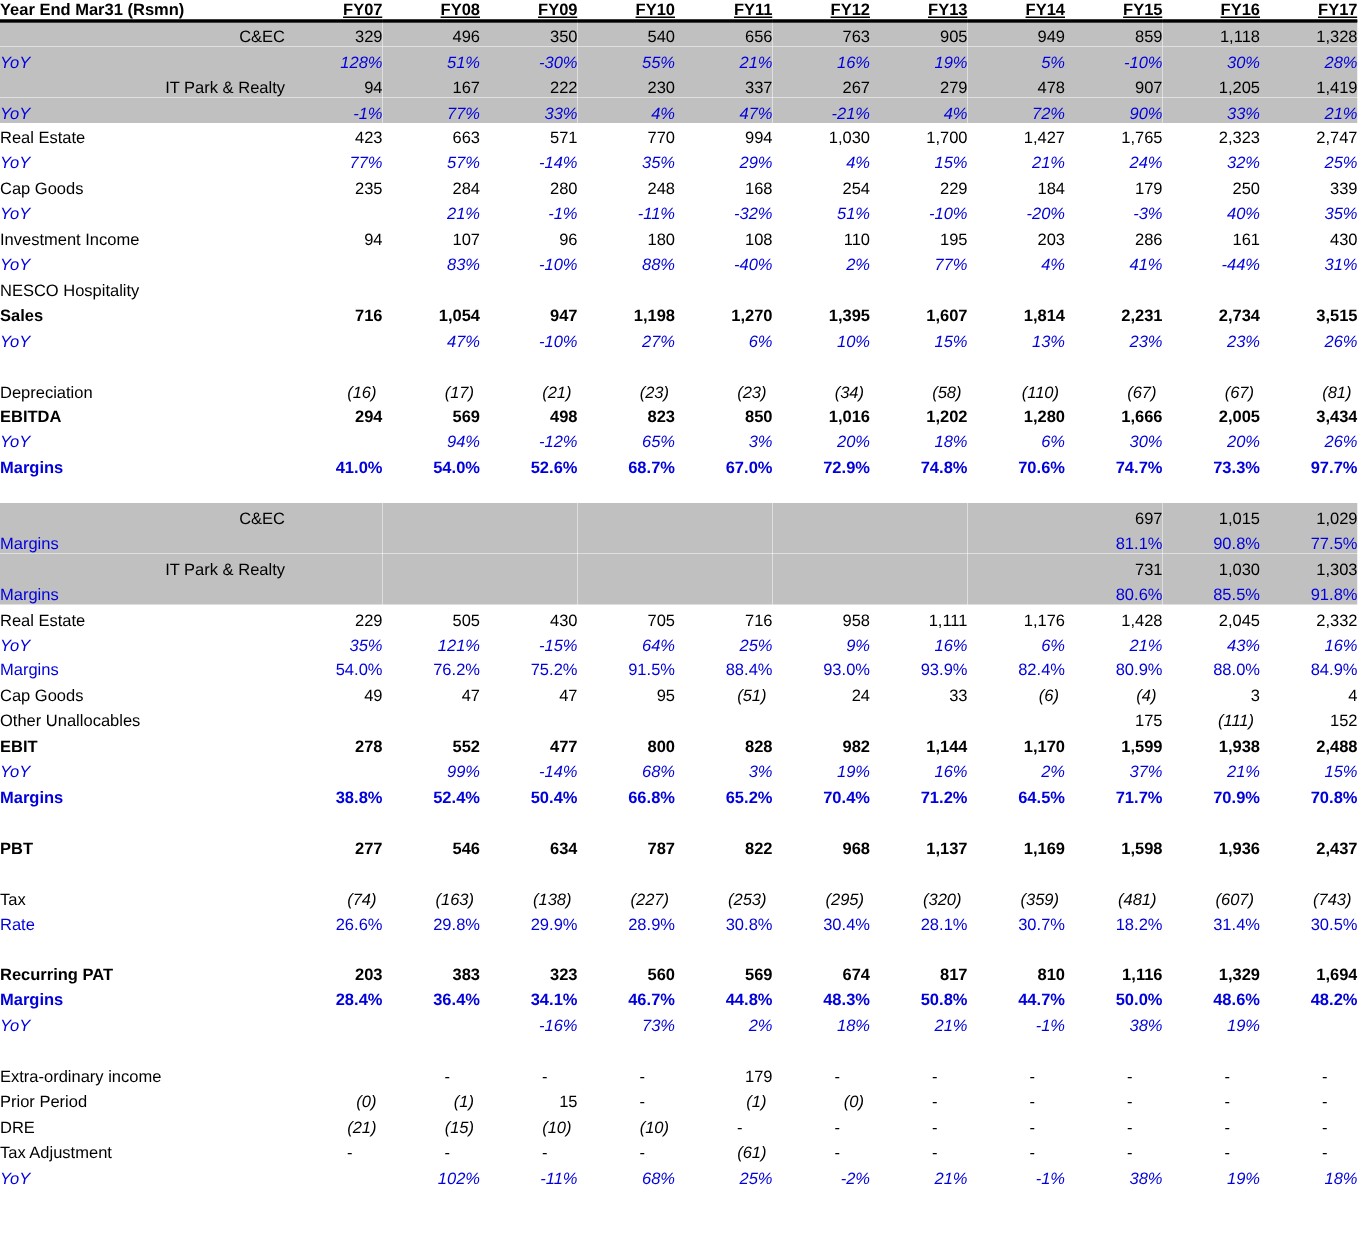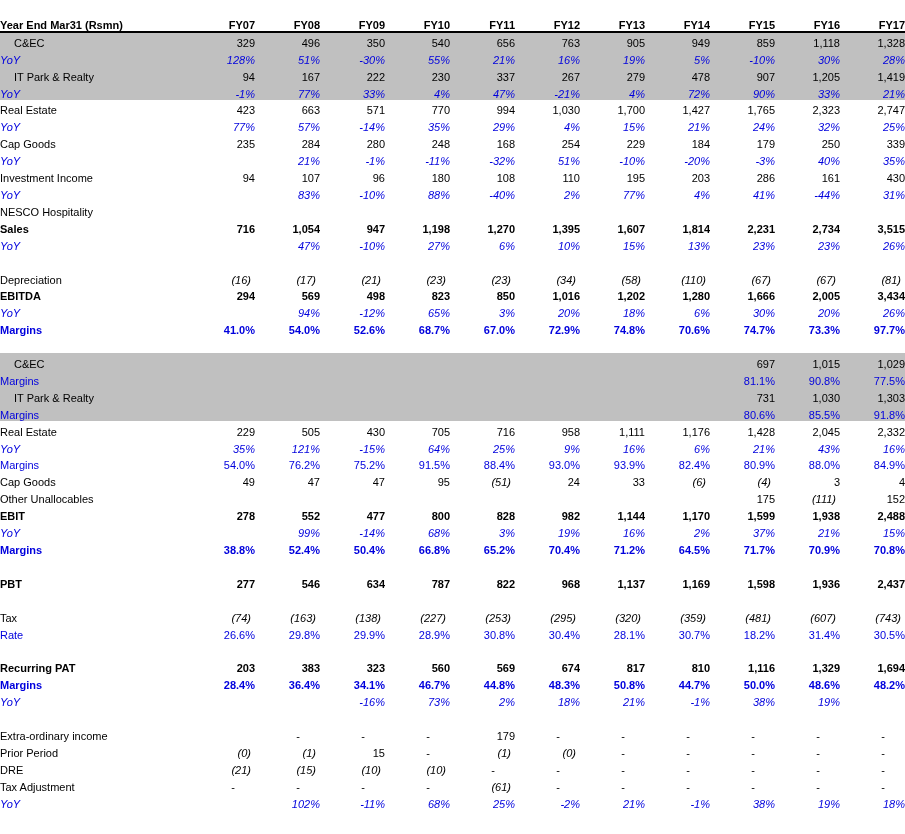--- a/index.html
+++ b/index.html
@@ -20,27 +20,27 @@
     border-collapse: collapse;
     table-layout: fixed;
   }
   table.sheet th, table.sheet td {
     padding: 0;
     vertical-align: bottom;
     white-space: nowrap;
     overflow: hidden;
     line-height: 1.1;
   }
-  thead tr { height: 32px; }
+  thead tr { height: 14px; }
   thead th { border-bottom: 2px solid #000; }
   tbody tr { height: 16.92px; }
   th.corner { text-align: left; padding-left: 2px; font-weight: bold; }
-  th.num { text-align: right; padding-right: 5px; font-weight: bold; }
+  th.num { text-align: right; padding-right: 5px; font-weight: bold; text-decoration: underline; }
   td.label { text-align: left; padding-left: 2px; }
-  td.label.indent { padding-left: 14px; }
+  td.label.indent { padding-left: 14px; text-align: right; }
   td.num { text-align: right; padding-right: 8px; }
   td.num.paren { padding-right: 4px; font-style: italic; }
   td.num.dash { padding-right: 20px; }
   tr.band { background: var(--band); }
   tr.bold td { font-weight: bold; }
   tr.yoy td { color: var(--blue); font-style: italic; }
   tr.margins td { color: var(--blue); }
   tr.margins-bold td { color: var(--blue); font-weight: bold; }
 </style>
 </head>

